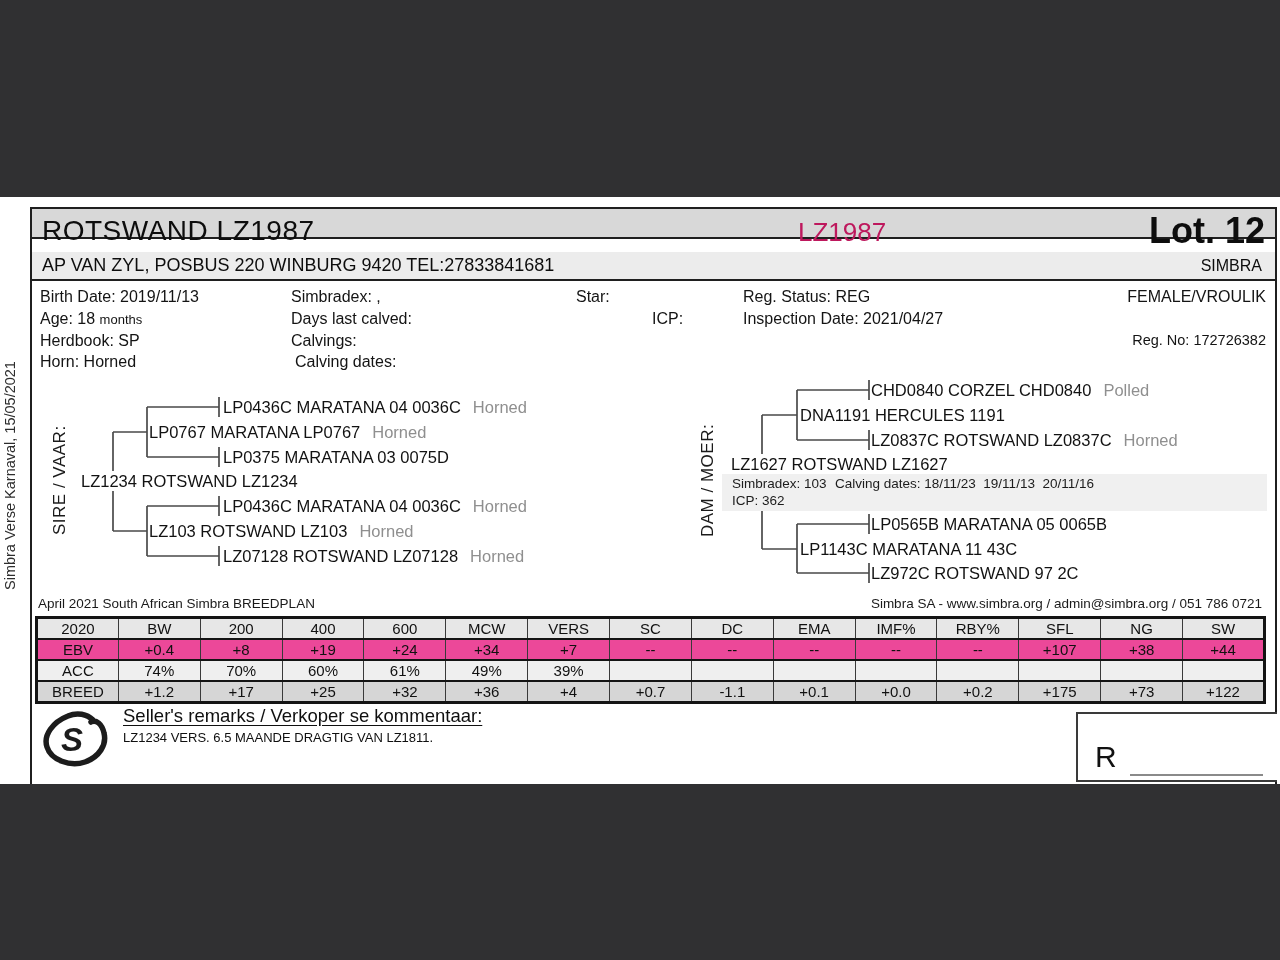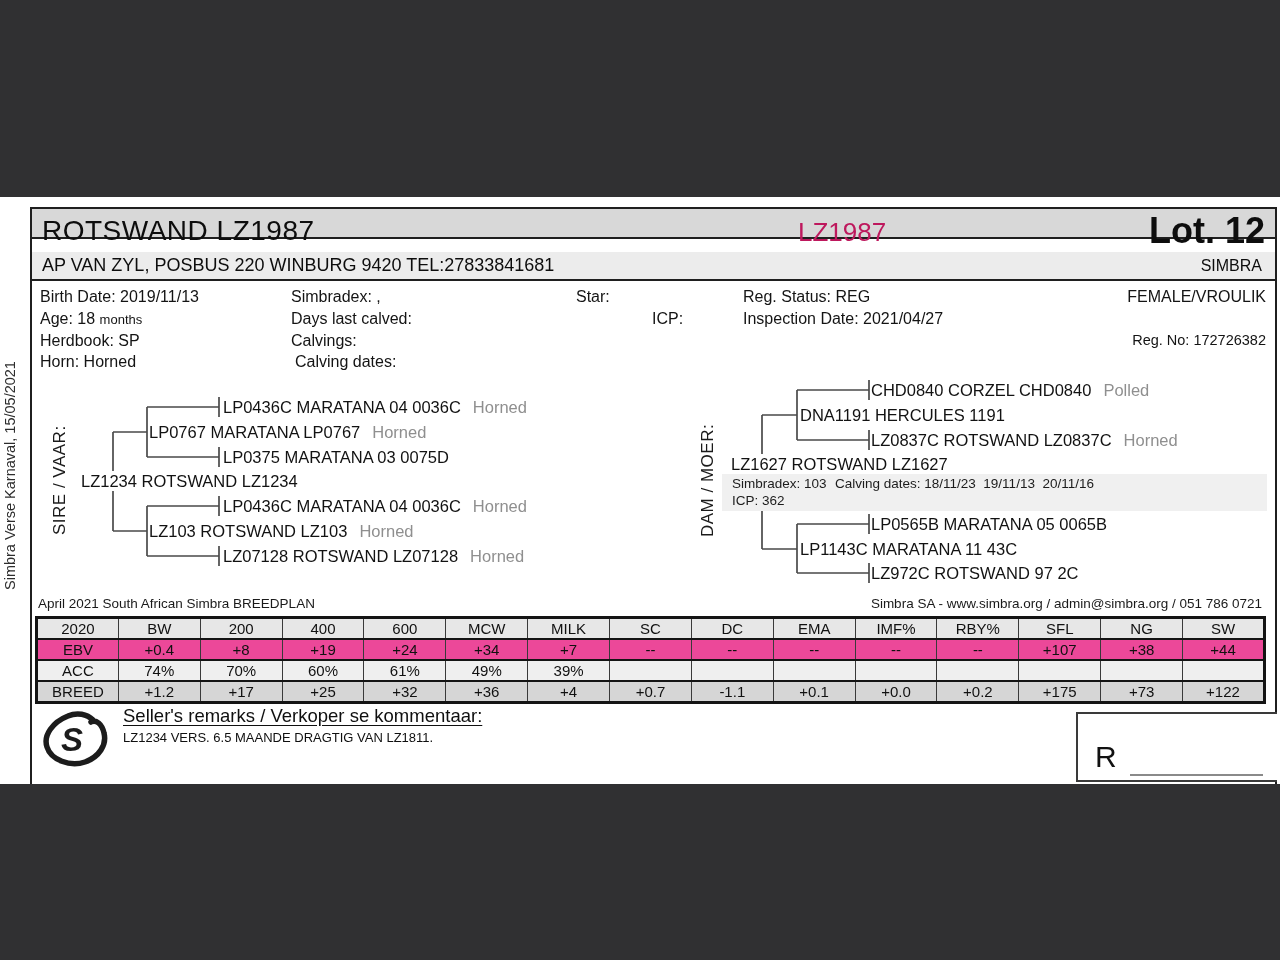--- a/index.html
+++ b/index.html
@@ -212,21 +212,21 @@
   <div class="abs bp-wrap">
     <table class="bp">
       <thead>
         <tr class="hdr" id="bp-head">
             <th>2020</th>
             <th>BW</th>
             <th>200</th>
             <th>400</th>
             <th>600</th>
             <th>MCW</th>
-            <th>MILK</th>
+            <th>VERS</th>
             <th>SC</th>
             <th>DC</th>
             <th>EMA</th>
             <th>IMF%</th>
             <th>RBY%</th>
             <th>SFL</th>
             <th>NG</th>
             <th>SW</th>
           </tr>
       </thead>

